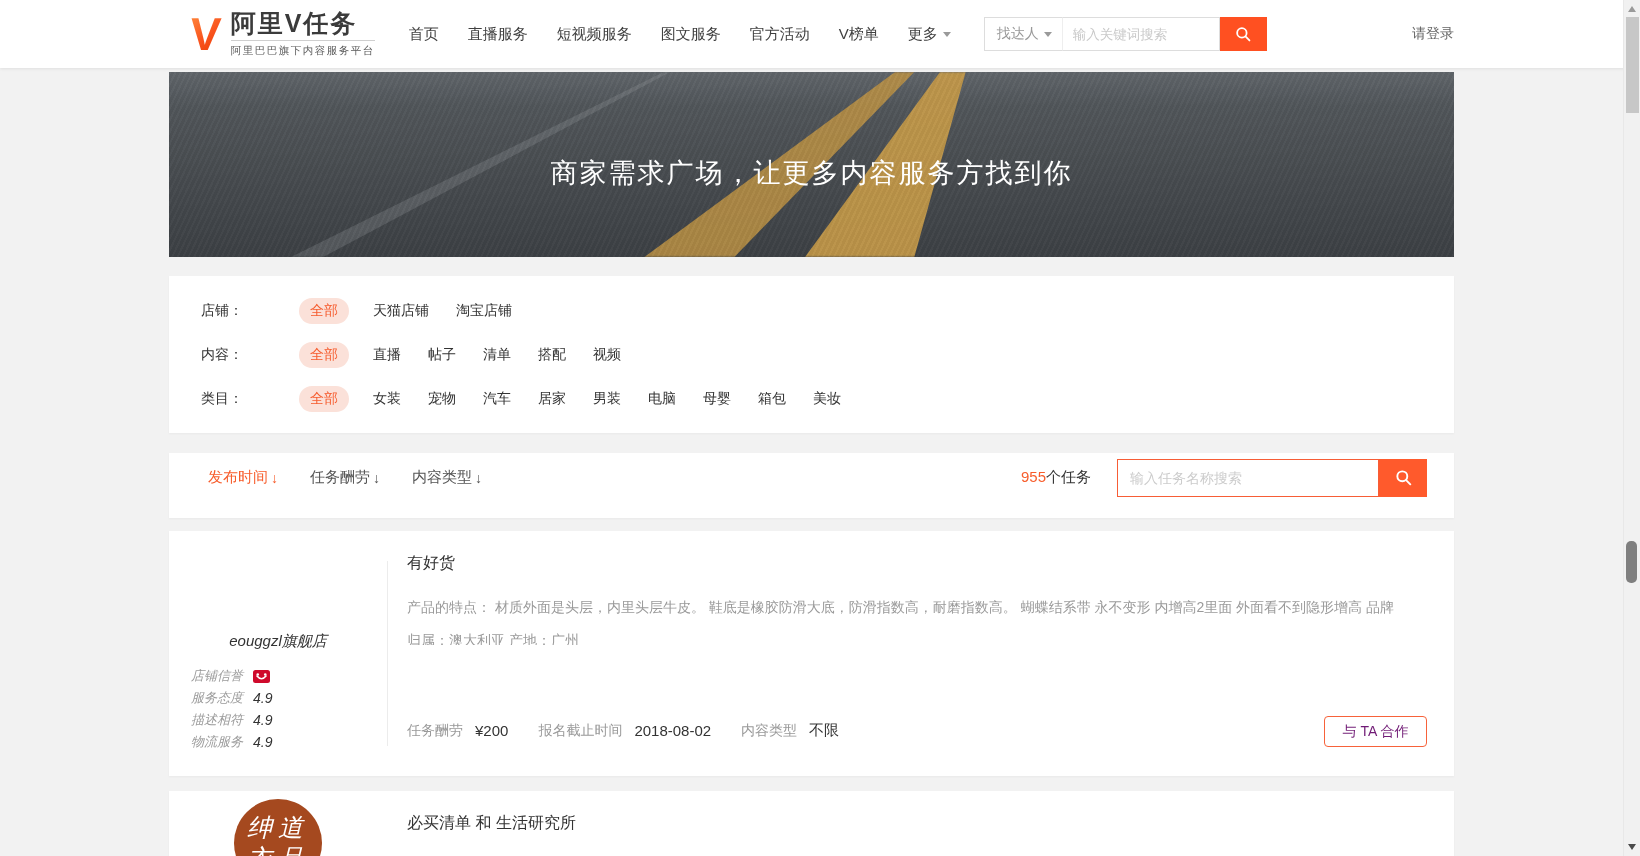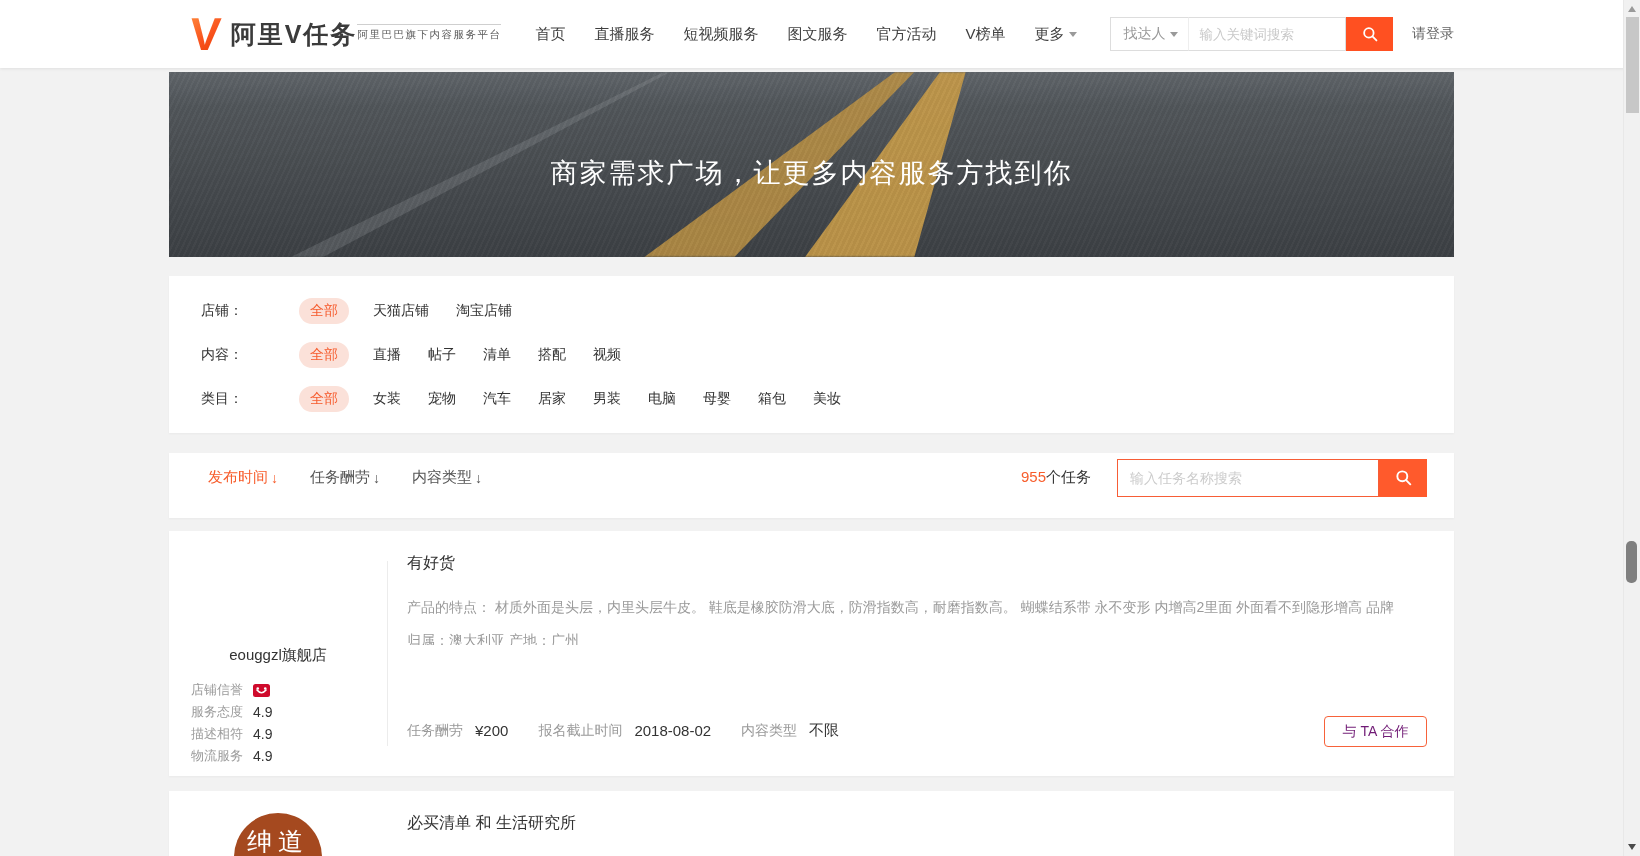--- a/index.html
+++ b/index.html
@@ -9,21 +9,21 @@
 
   
   .topbar { height:68px; background:#fff; box-shadow:0 1px 3px rgba(0,0,0,.08);
     position:relative; z-index:5; display:flex; align-items:center;
     padding:0 186px 0 190px; }
   .logo { display:flex; align-items:center; cursor:pointer; }
   .logo-mark { font-size:46px; font-weight:900; color:#f9531e; line-height:44px;
     transform:skewX(-4deg); margin-right:10px;
     background:linear-gradient(140deg,#ff8a3c 0%,#f9531e 55%,#e83a00 100%);
     -webkit-background-clip:text; background-clip:text; -webkit-text-fill-color:transparent; }
-  .logo-txt { display:flex; flex-direction:row; }
+  .logo-txt { display:flex; flex-direction:column; }
   .logo-title { font-size:25px; font-weight:bold; color:#3b3b3b; letter-spacing:2px; line-height:27px; }
   .logo-tag { font-size:10.5px; color:#5a5a5a; letter-spacing:1.5px; border-top:1px solid #cfcfcf;
     margin-top:3px; padding-top:3px; }
   .nav { display:flex; align-items:center; margin-left:34px; }
   .nav-item { font-size:15px; color:#3f3f3f; margin-right:29px; cursor:pointer; white-space:nowrap; }
   .nav-more { display:flex; align-items:center; }
   .caret-down { width:0; height:0; border-left:4.5px solid transparent; border-right:4.5px solid transparent;
     border-top:5.5px solid #9a9a9a; margin-left:5px; display:inline-block; }
   .hsearch { display:flex; align-items:stretch; height:34px; margin-left:4px; }
   .hsearch-scope { display:flex; align-items:center; border:1px solid #ddd; border-right:none;
@@ -66,21 +66,21 @@
   .tsearch { display:flex; margin-left:26px; height:38px; }
   .tsearch-input { width:262px; border:1px solid #f75d36; font-size:14px; padding:0 12px;
     outline:none; color:#333; }
   .tsearch-input::placeholder { color:#ccc; }
   .tsearch-btn { width:48px; background:#ff5a2c; border:none; display:flex;
     align-items:center; justify-content:center; cursor:pointer; }
 
   
   .task { margin-top:13px; height:245px; position:relative; }
   .task-2 { margin-top:15px; }
-  .task-left { position:absolute; left:0; top:14px; width:218px; height:100%; }
+  .task-left { position:absolute; left:0; top:0; width:218px; height:100%;font-style:italic; }
   .store-logo { height:100px; }
   .store-name { text-align:center; font-size:15px; color:#333; line-height:20px; }
   .ratings { margin:16px 0 0 22px; }
   .rrow { display:flex; align-items:center; height:18px; margin-bottom:4px; }
   .rlabel { font-size:13px; color:#9b9b9b; margin-right:10px; }
   .rval { font-size:14px; color:#333; }
   .tmall-icon { display:inline-flex; }
   .vline { position:absolute; left:218px; top:30px; bottom:30px; width:1px; background:#ececec; }
   .task-main { margin-left:238px; padding:22px 47px 0 0; position:relative; height:100%; }
   .task-title { font-size:16px; font-weight:normal; color:#333; margin-bottom:17px; }

